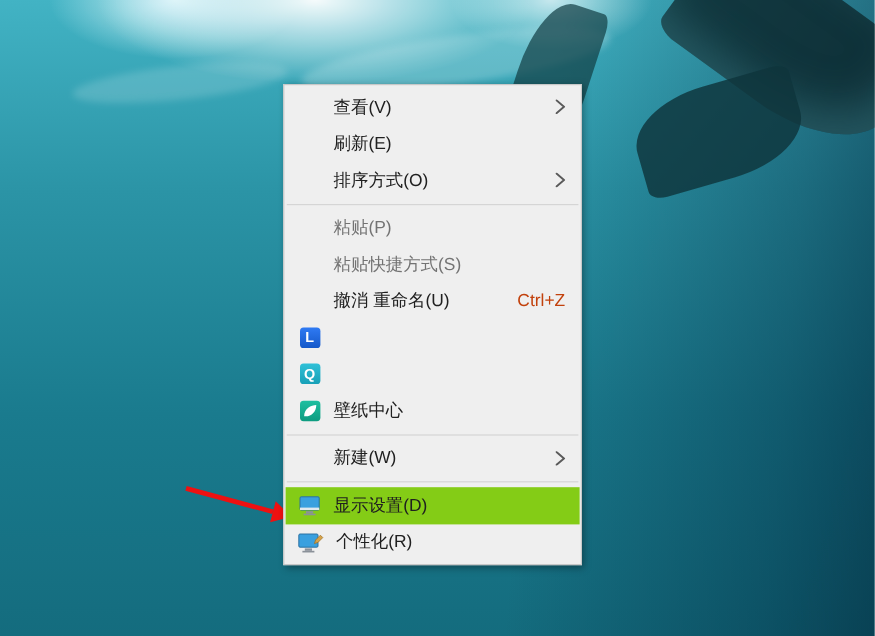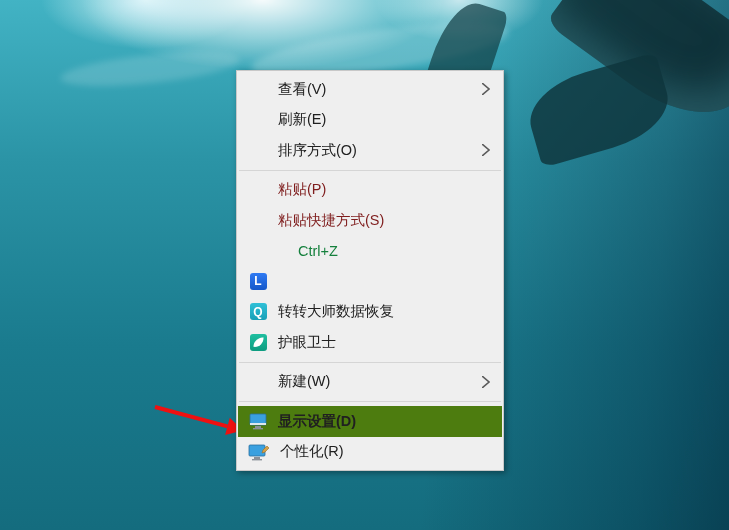--- a/index.html
+++ b/index.html
@@ -28,30 +28,30 @@
     .leafA{width:200px;height:110px; top:-18px; right:-30px; transform:rotate(36deg); box-shadow: inset -15px -15px 35px rgba(60,120,130,0.5);}
     .leafB{width:140px;height:80px;  top:70px;  right:60px;  transform:rotate(-16deg); background:rgba(16,52,58,0.82);}
     .leafC{width:60px; height:140px; top:1px;   right:240px; transform:rotate(18deg);  background:rgba(18,60,66,0.7);}
 
     
     .arrow{position:absolute; top:398px; left:155px; display:flex; align-items:center; transform:rotate(15deg); transform-origin:left center;}
     .arrow .shaft{width:75px; height:4px; background:#e11; }
     .arrow .head{width:0;height:0;border-top:9px solid transparent;border-bottom:9px solid transparent;border-left:16px solid #e11;}
 
     
-    .ctx{position:absolute; top:70px; left:236px; width:268px; background:#efefef;
+    .ctx{position:absolute; top:70px; left:236px; width:249px; background:#efefef;
          border:1px solid #c8c8c8; box-shadow:2px 2px 6px rgba(0,0,0,0.35);
          font-size:14.5px; color:#202020; padding:3px 1px;}
     .row{display:flex; align-items:center; height:30.5px; padding-left:10px; padding-right:12px; position:relative; white-space:nowrap;}
     .row.clickable{cursor:default;}
-    .row.highlight{background:#4d7c0f;font-weight:bold;}
-    .row.disabled{color:#7f1d1d;}
+    .row.highlight{background:#84cc16;}
+    .row.disabled{color:#737373;}
     .ico{flex:0 0 20px; height:20px; margin-right:10px; display:flex; align-items:center; justify-content:center;}
     .lbl{flex:1 1 auto;}
-    .accel{flex:0 0 auto; margin-left:20px; color:#15803d;}
+    .accel{flex:0 0 auto; margin-left:20px; color:#c2410c;}
     .chev{flex:0 0 auto; margin-left:auto; color:#5a5a5a;}
     .chev svg{display:block;}
     hr.sep{border:none;border-top:1px solid #d5d5d5; margin:4px 1px;}
 
     
     .sq{width:17px;height:17px;border-radius:3px;display:flex;align-items:center;justify-content:center;color:#fff;font-weight:700;font-size:12px;font-family:Arial,sans-serif;}
     .sq.blue{background:linear-gradient(#2f7af3,#1558c9);}
     .sq.cyan{background:linear-gradient(#2fc0d7,#18a0b7);}
     .sq.teal{background:linear-gradient(#1fbfa0,#0e9c80);}
   </style>
@@ -96,42 +96,42 @@
     <div class="row clickable disabled">
       <span class="ico"></span>
       <span class="lbl">粘贴(P)</span>
     </div>
     <div class="row clickable disabled">
       <span class="ico"></span>
       <span class="lbl">粘贴快捷方式(S)</span>
     </div>
     <div class="row clickable">
       <span class="ico"></span>
+      <span class="lbl">撤消 重命名(U)</span>
       <span class="accel">Ctrl+Z</span>
     </div>
     <div class="row clickable">
       <span class="ico">
         <span class="sq blue">L</span>
       </span>
     </div>
     <div class="row clickable">
       <span class="ico">
         <span class="sq cyan">Q</span>
       </span>
-      <span class="lbl">转转大师数据恢复</span>
     </div>
     <div class="row clickable">
       <span class="ico">
         <span class="sq teal">
           <svg width="13" height="13" viewBox="0 0 18 18">
             <use href="#leaf-icon"></use>
           </svg>
         </span>
       </span>
-      <span class="lbl">护眼卫士</span>
+      <span class="lbl">壁纸中心</span>
     </div>
     <hr class="sep">
     <div class="row clickable">
       <span class="ico"></span>
       <span class="lbl">新建(W)</span>
       <span class="chev">
         <svg width="8" height="12" viewBox="0 0 8 12">
           <use href="#chevron"></use>
         </svg>
       </span>

